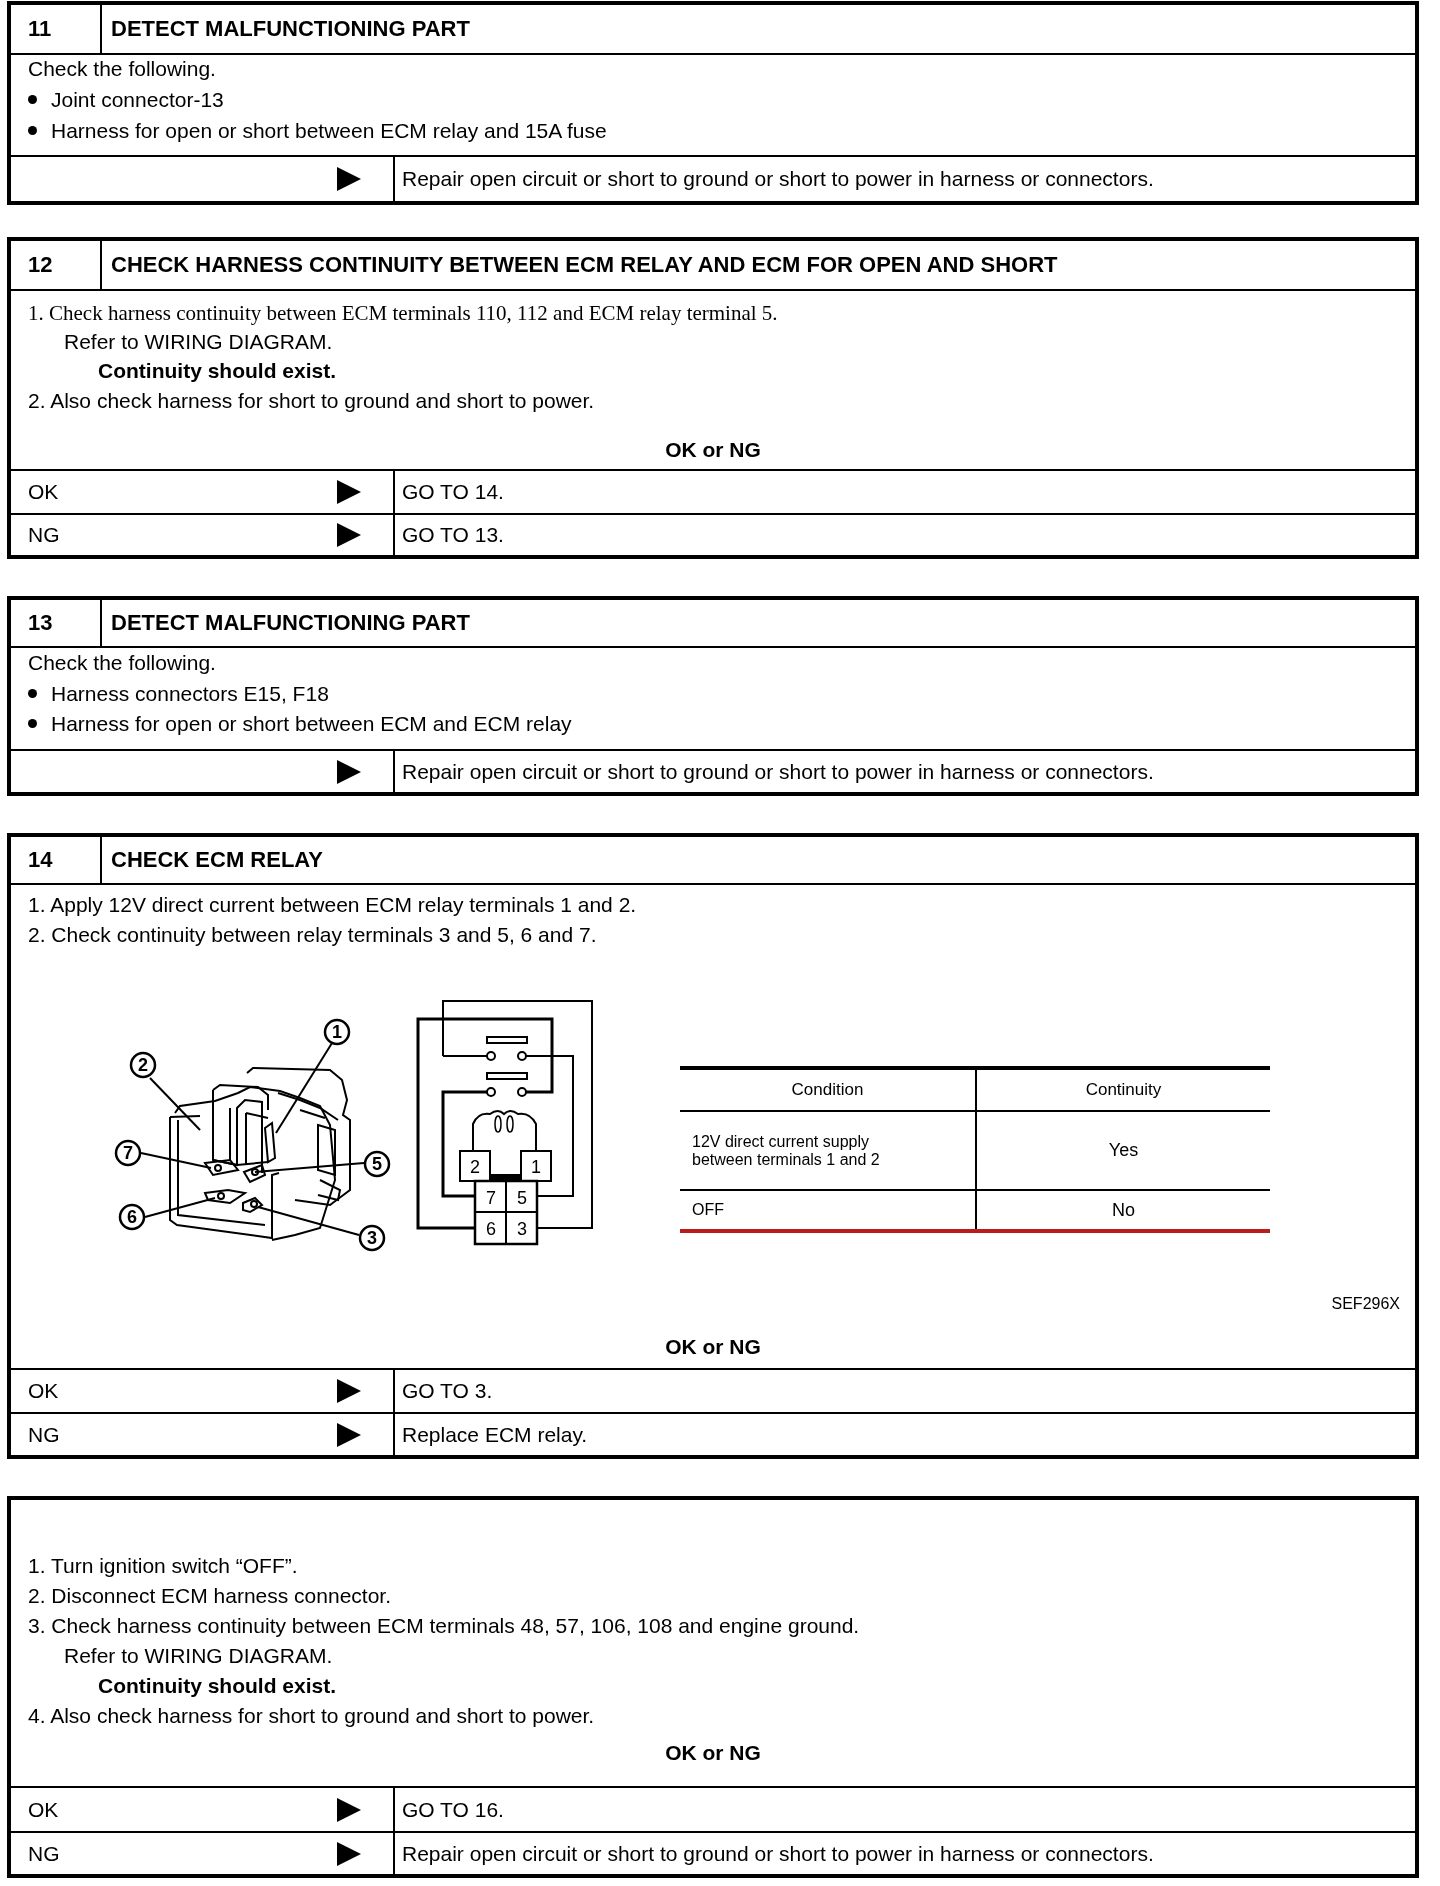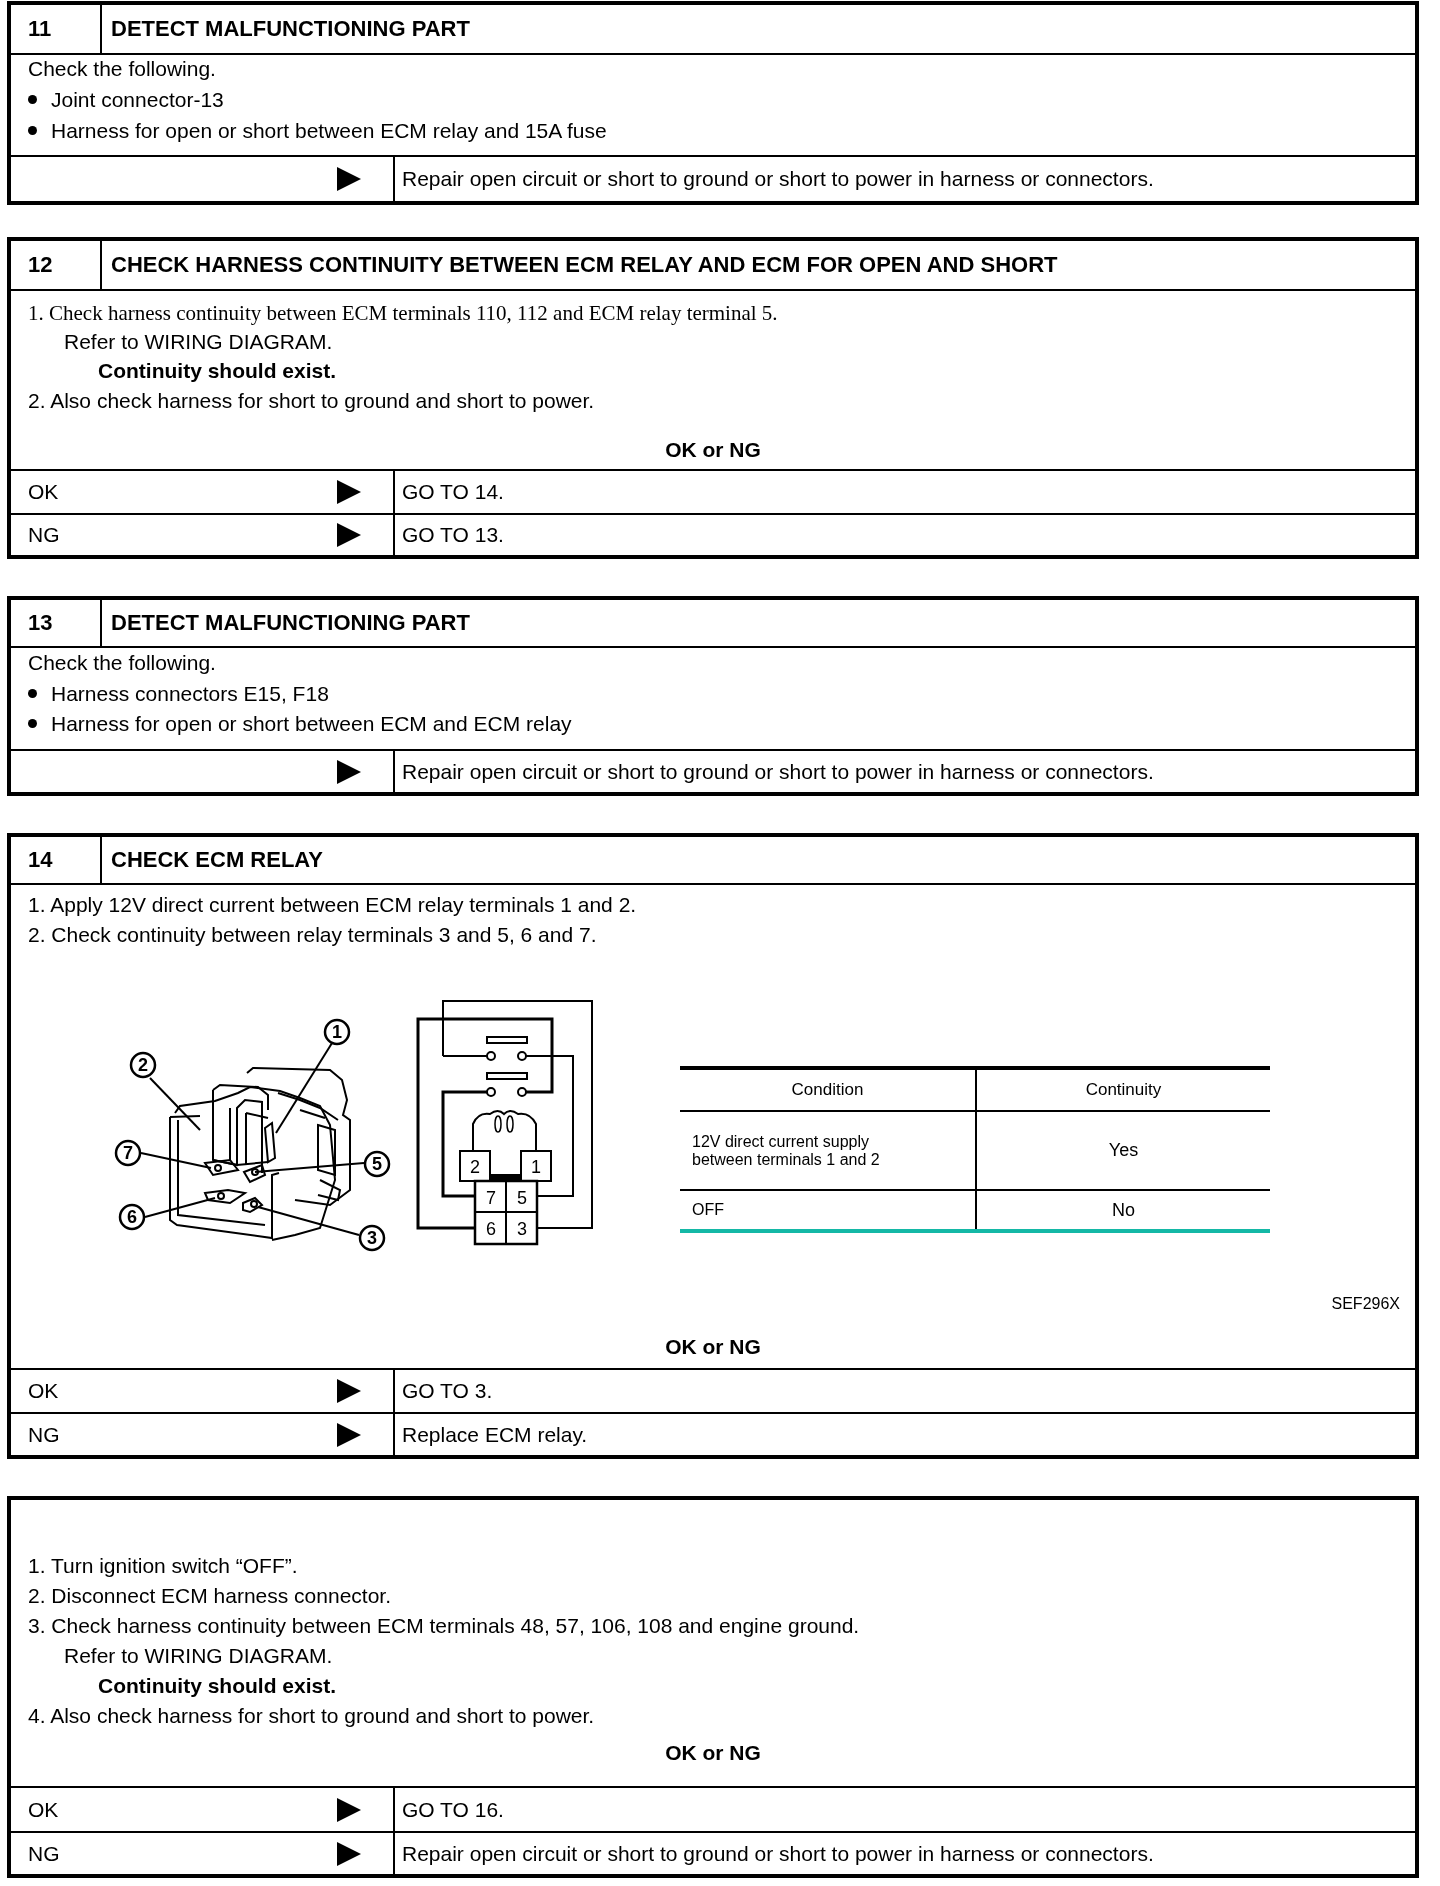--- a/index.html
+++ b/index.html
@@ -29,21 +29,21 @@
               box-sizing: border-box; padding-left: 7px; display: flex; align-items: center; }
   .fig-code { position: absolute; right: 15px; font-size: 16px; }
   table.cont { position: absolute; border-collapse: collapse; font-size: 17px; }
   table.cont th, table.cont td { border: 0; padding: 0; }
   table.cont th { font-weight: normal; height: 40px; border-bottom: 2px solid #000; text-align: center; }
   table.cont td.c1 { text-align: left; padding-left: 12px; font-size: 16px; line-height: 18px; }
   table.cont td.c2 { text-align: center; }
   table.cont .bl { border-left: 2px solid #000; }
   table.cont tr.r1 td { height: 77px; border-bottom: 2px solid #000; }
   table.cont tr.r2 td { height: 38px; }
-  table.cont { border-top: 4px solid #000; border-bottom: 4px solid #14b8a6; }
+  table.cont { border-top: 4px solid #000; border-bottom: 4px solid #b91c1c; }
   svg { position: absolute; }
   svg text { font-family: "Liberation Sans", sans-serif; }
 </style>
 </head>
 <body>
 
 <div class="step" style="top:1px; height:204px;">
   <div class="hdr" style="height:50px;">
     <div class="num">11</div>
     <div class="title">DETECT MALFUNCTIONING PART</div>

